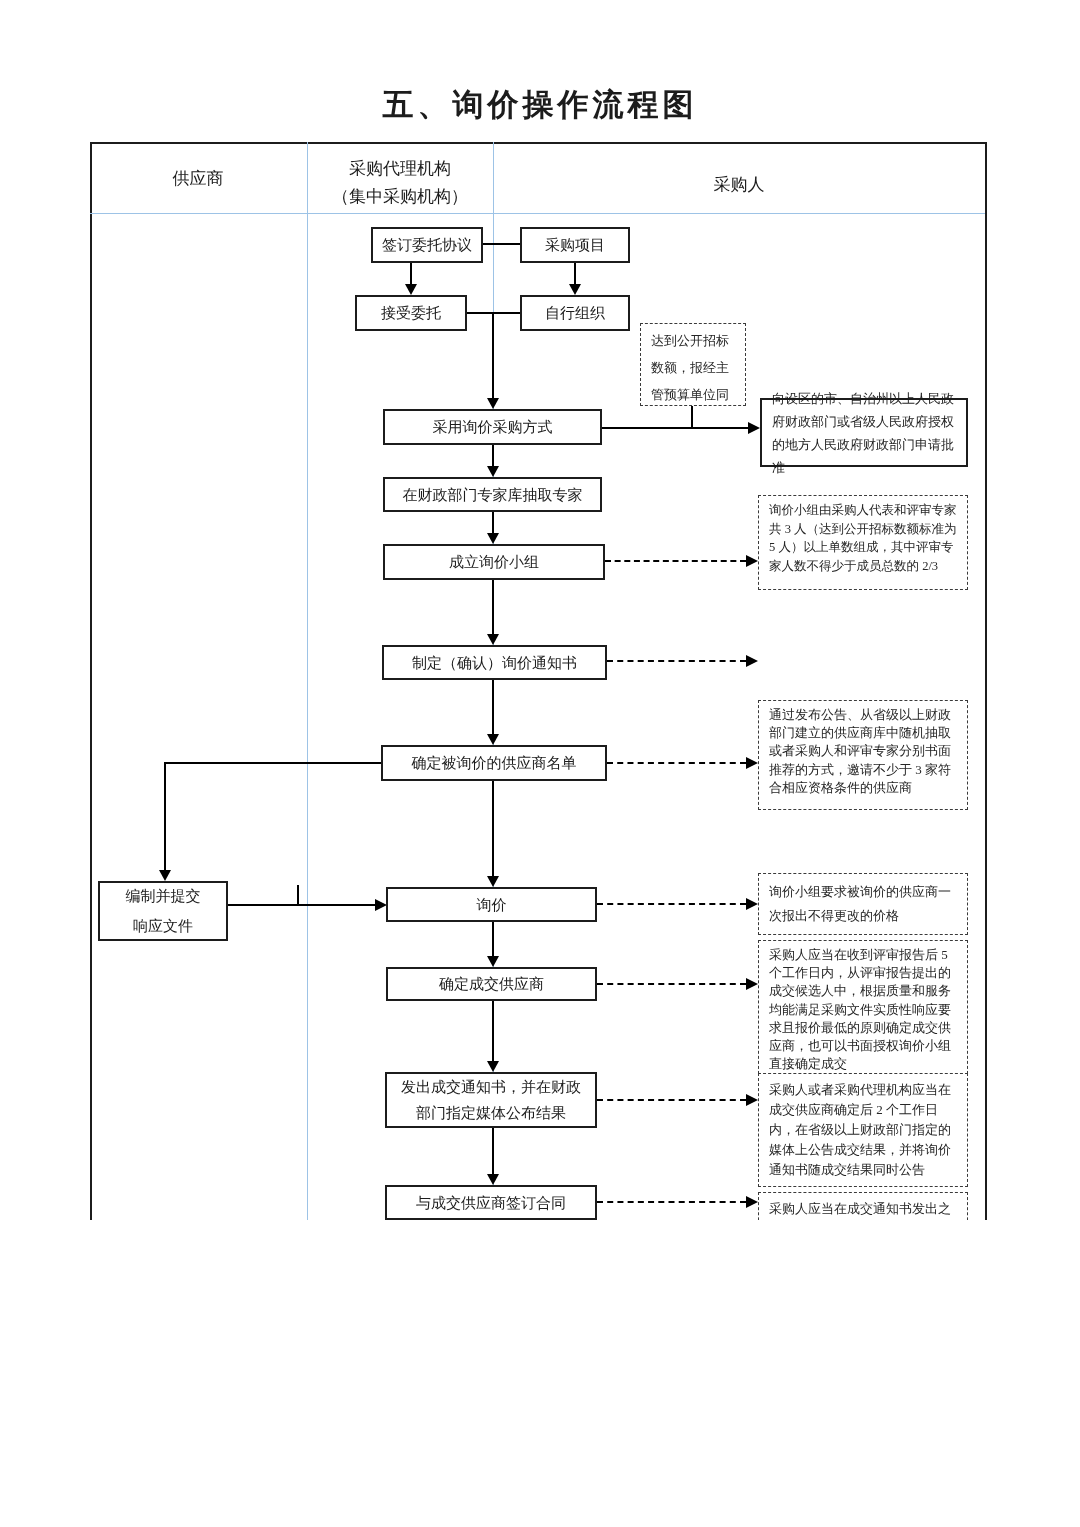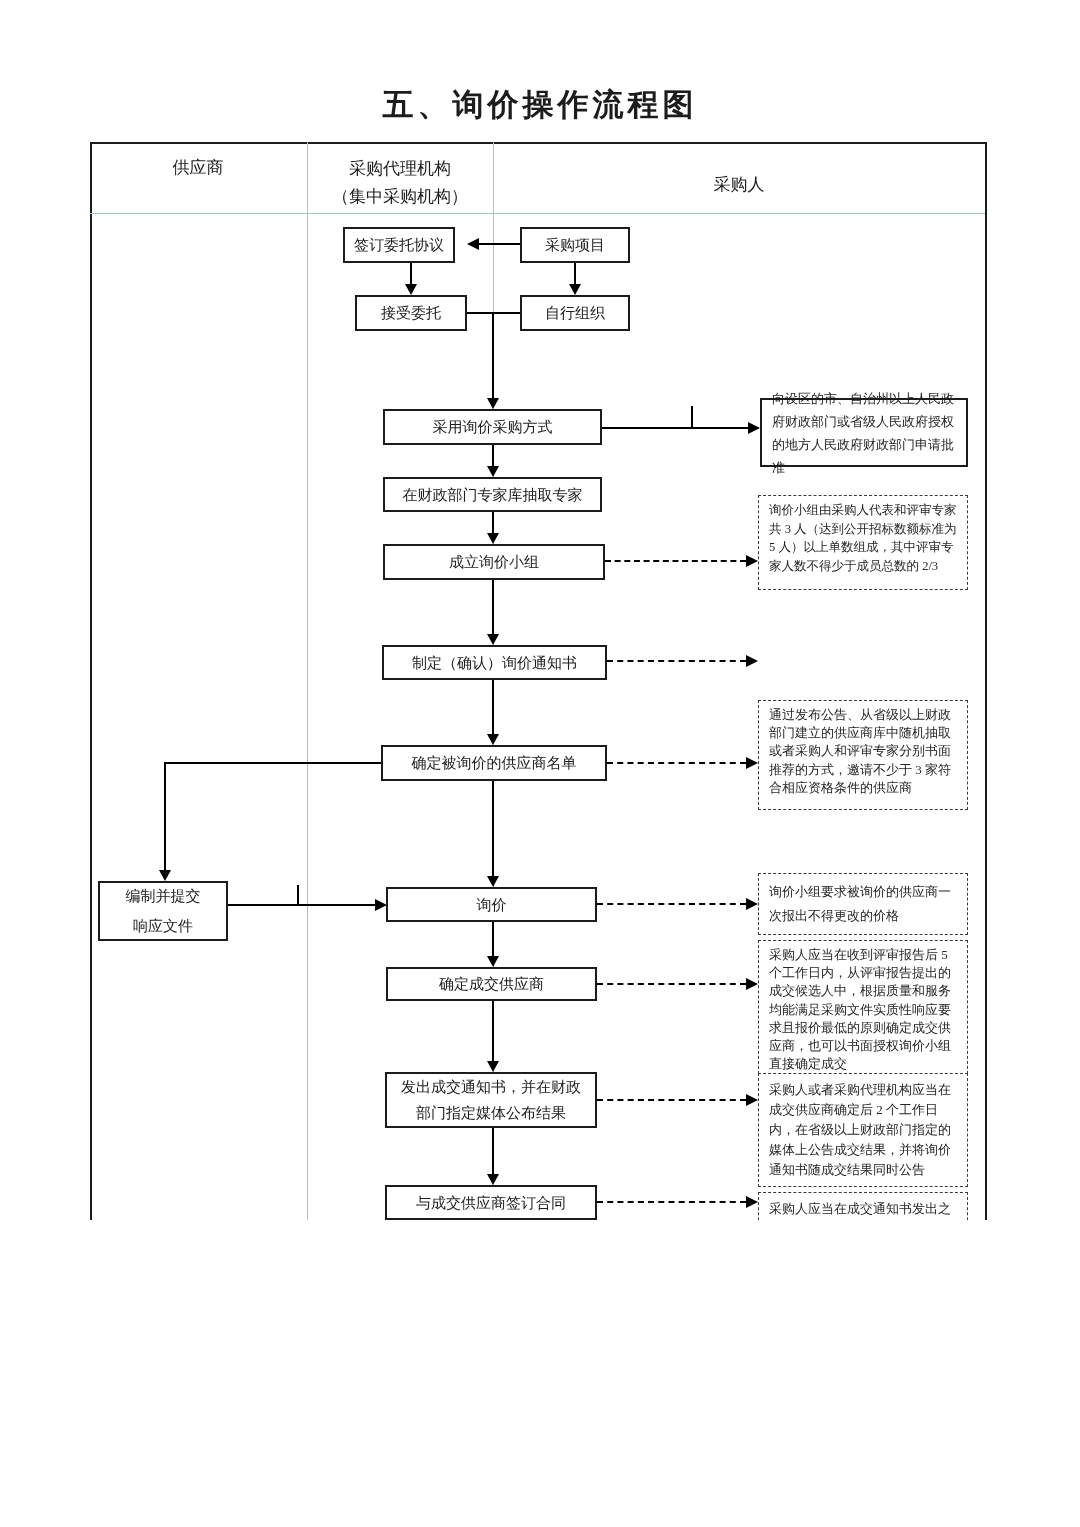--- a/index.html
+++ b/index.html
@@ -36,46 +36,49 @@
 
 <div class="page">
 
   <div class="title">五、询价操作流程图</div>
 
   <div class="frame"></div>
   <div class="bluev" style="left:307px"></div>
   <div class="bluev" style="left:493px"></div>
   <div class="blueh"></div>
 
-  <div class="colhead" style="left:128px;top:154px;width:140px">供应商</div>
+  <div class="colhead" style="left:128px;top:165px;width:140px">供应商</div>
   <div class="colhead" style="left:310px;top:155px;width:180px">
     <span style="display:block">采购代理机构</span>
     <span style="display:block">（集中采购机构）</span>
   </div>
   <div class="colhead" style="left:639px;top:171px;width:200px">采购人</div>
 
-  <div class="node" style="left:343px;top:227px;width:112px;height:36px">签订委托协议</div>
+  <div class="node" style="left:371px;top:227px;width:112px;height:36px">签订委托协议</div>
   <div class="node" style="left:520px;top:227px;width:110px;height:36px">采购项目</div>
   <div class="node" style="left:355px;top:295px;width:112px;height:36px">接受委托</div>
   <div class="node" style="left:520px;top:295px;width:110px;height:36px">自行组织</div>
   <div class="node" style="left:383px;top:409px;width:219px;height:36px">采用询价采购方式</div>
   <div class="node" style="left:383px;top:477px;width:219px;height:35px">在财政部门专家库抽取专家</div>
   <div class="node" style="left:383px;top:544px;width:222px;height:36px">成立询价小组</div>
   <div class="node" style="left:382px;top:645px;width:225px;height:35px">制定（确认）询价通知书</div>
   <div class="node" style="left:381px;top:745px;width:226px;height:36px">确定被询价的供应商名单</div>
   <div class="node prelines" style="left:98px;top:881px;width:130px;height:60px;line-height:30px">编制并提交
 响应文件</div>
   <div class="node" style="left:386px;top:887px;width:211px;height:35px">询价</div>
   <div class="node" style="left:386px;top:967px;width:211px;height:34px">确定成交供应商</div>
   <div class="node" style="left:385px;top:1072px;width:212px;height:56px;padding:0 8px">发出成交通知书，并在财政部门指定媒体公布结果</div>
   <div class="node" style="left:385px;top:1185px;width:212px;height:35px">与成交供应商签订合同</div>
   <div class="node" style="left:394px;top:1256px;width:208px;height:36px">合同履约及验收</div>
   <div class="node" style="left:386px;top:1325px;width:208px;height:36px">成立询价小组</div>
   <div class="solidannot" style="left:760px;top:398px;width:208px;height:69px">向设区的市、自治州以上人民政府财政部门或省级人民政府授权的地方人民政府财政部门申请批准</div>
 
+  <div class="annot prelines" style="left:640px;top:323px;width:106px;height:83px;line-height:27px;padding:3px 10px">达到公开招标
+数额，报经主
+管预算单位同</div>
   <div class="annot" style="left:758px;top:495px;width:210px;min-height:95px;font-size:12.5px;line-height:18.5px;padding:5px 10px">询价小组由采购人代表和评审专家共 3 人（达到公开招标数额标准为 5 人）以上单数组成，其中评审专家人数不得少于成员总数的 2/3</div>
   <div class="annot" style="left:758px;top:700px;width:210px;min-height:110px;line-height:18.2px;padding:5px 10px">通过发布公告、从省级以上财政部门建立的供应商库中随机抽取或者采购人和评审专家分别书面推荐的方式，邀请不少于 3 家符合相应资格条件的供应商</div>
   <div class="annot" style="left:758px;top:873px;width:210px;min-height:62px;line-height:24px">询价小组要求被询价的供应商一次报出不得更改的价格</div>
   <div class="annot" style="left:758px;top:940px;width:210px;min-height:117px;line-height:18.2px;padding:5px 10px">采购人应当在收到评审报告后 5 个工作日内，从评审报告提出的成交候选人中，根据质量和服务均能满足采购文件实质性响应要求且报价最低的原则确定成交供应商，也可以书面授权询价小组直接确定成交</div>
   <div class="annot" style="left:758px;top:1073px;width:210px;min-height:109px">采购人或者采购代理机构应当在成交供应商确定后 2 个工作日内，在省级以上财政部门指定的媒体上公告成交结果，并将询价通知书随成交结果同时公告</div>
   <div class="annot" style="left:758px;top:1192px;width:210px;min-height:70px">采购人应当在成交通知书发出之日起 30 日内与成交供应商签订政府采购合同</div>
 
   <div class="hline" style="left:478px;top:243px;width:42px"></div>
   <div class="ah-left" style="left:467px;top:238px"></div>
 

